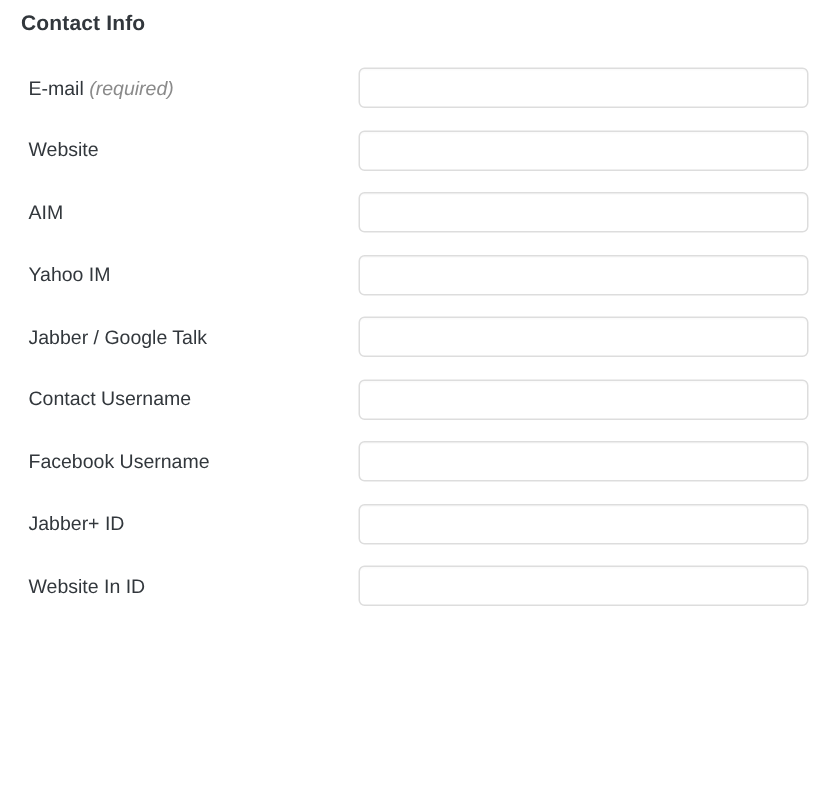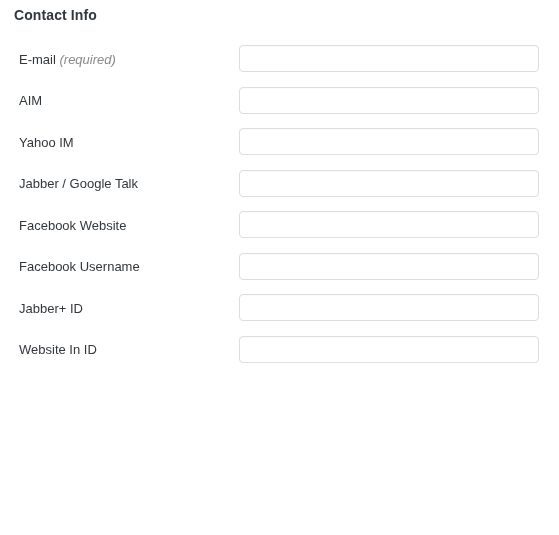--- a/index.html
+++ b/index.html
@@ -95,39 +95,45 @@
 
   <table class="form-table">
     <tbody id="form-body">
         <tr class="form-row">
           <td class="label-cell"><label class="field-label" for="input-e-mail"><span>E-mail</span> <em class="required-note">(required)</em></label></td>
           <td class="input-cell">
             <input type="text" class="text-input" id="input-e-mail" value="" placeholder="" style="">
           </td>
         </tr>
         <tr class="form-row">
+          <td class="label-cell"><label class="field-label" for="input-website"><span>Website</span></label></td>
+          <td class="input-cell">
+            <input type="text" class="text-input" id="input-website" value="" placeholder="" style="">
+          </td>
+        </tr>
+        <tr class="form-row">
           <td class="label-cell"><label class="field-label" for="input-aim"><span>AIM</span></label></td>
           <td class="input-cell">
             <input type="text" class="text-input" id="input-aim" value="" placeholder="" style="">
           </td>
         </tr>
         <tr class="form-row">
           <td class="label-cell"><label class="field-label" for="input-yahoo-im"><span>Yahoo IM</span></label></td>
           <td class="input-cell">
             <input type="text" class="text-input" id="input-yahoo-im" value="" placeholder="" style="">
           </td>
         </tr>
         <tr class="form-row">
           <td class="label-cell"><label class="field-label" for="input-jabber-google-talk"><span>Jabber / Google Talk</span></label></td>
           <td class="input-cell">
             <input type="text" class="text-input" id="input-jabber-google-talk" value="" placeholder="" style="">
           </td>
         </tr>
         <tr class="form-row">
-          <td class="label-cell"><label class="field-label" for="input-facebook-username"><span>Facebook Website</span></label></td>
+          <td class="label-cell"><label class="field-label" for="input-facebook-username"><span>Contact Username</span></label></td>
           <td class="input-cell">
             <input type="text" class="text-input" id="input-facebook-username" value="" placeholder="" style="">
           </td>
         </tr>
         <tr class="form-row">
           <td class="label-cell"><label class="field-label" for="input-twitter-username"><span>Facebook Username</span></label></td>
           <td class="input-cell">
             <input type="text" class="text-input" id="input-twitter-username" value="" placeholder="" style="">
           </td>
         </tr>

